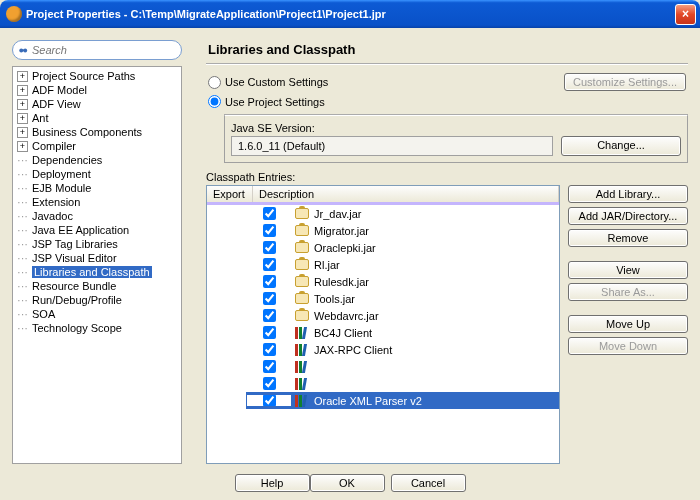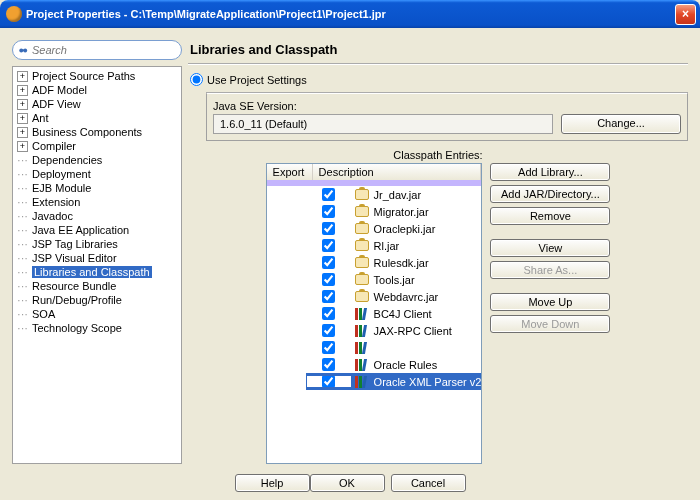--- a/index.html
+++ b/index.html
@@ -2,43 +2,43 @@
 <html><head>
 <meta charset="utf-8">
 <style>
 * { box-sizing: border-box; margin: 0; padding: 0; font-family: Tahoma, sans-serif; font-size: 11px; }
 body { background: #ece9d8; width: 700px; height: 500px; overflow: hidden; }
 .titlebar { height: 28px; background: linear-gradient(to bottom, #3a93ff 0%, #0d5ad4 10%, #0951c8 90%, #0842a8 100%); display: flex; align-items: center; padding: 0 4px 0 6px; color: #fff; border-radius: 8px 8px 0 0; }
 .titlebar .icon { width: 16px; height: 16px; background: #f0a030; border-radius: 50%; margin-right: 4px; box-shadow: inset -2px -2px 2px rgba(0,0,0,0.3); }
 .titlebar .title { font-weight: bold; flex: 1; white-space: nowrap; overflow: hidden; }
 .titlebar .close { width: 21px; height: 21px; background: linear-gradient(to bottom, #f69d80, #e24727 50%, #c8341b); border: 1px solid #fff; border-radius: 3px; color: #fff; font-weight: bold; text-align: center; line-height: 19px; font-size: 12px; cursor: pointer; }
 .content { padding: 12px 12px 8px 12px; height: calc(100% - 28px); display: flex; flex-direction: column; }
-.main { flex: 1; display: flex; gap: 6px; min-height: 0; }
+.main { flex: 1; display: flex; gap: 24px; min-height: 0; }
 .left { width: 170px; display: flex; flex-direction: column; }
 .search { border: 1px solid #7a9ed1; background: #fff; border-radius: 14px; padding: 3px 6px; display: flex; align-items: center; gap: 4px; margin-bottom: 6px; }
 .search input { border: none; outline: none; flex: 1; color: #888; font-style: italic; }
 .bino { width: 16px; height: 12px; }
 .tree { flex: 1; border: 1px solid #a0a0a0; background: #fff; overflow: auto; padding: 2px 0; }
 .tree-item { display: flex; align-items: center; padding: 1px 4px; cursor: pointer; white-space: nowrap; }
 .tree-item.selected .label { background: #316ac5; color: #fff; padding: 0 2px; }
 .tree-item .tog { width: 11px; height: 11px; border: 1px solid #919191; margin-right: 4px; display: flex; align-items: center; justify-content: center; font-size: 9px; line-height: 1; color: #000; background: #fff; }
 .right { flex: 1; display: flex; flex-direction: column; min-width: 0; }
 .right h2 { font-size: 13px; font-weight: bold; padding: 2px 0 6px 2px; border-bottom: 2px groove #fff; margin-bottom: 6px; }
 .settings-row { display: flex; align-items: center; padding: 2px; gap: 16px; }
 .radio { display: flex; align-items: center; gap: 4px; }
 .radio input { margin: 0; }
 .btn { background: linear-gradient(to bottom, #fdfdfd, #ece9d8); border: 1px solid #707070; border-radius: 3px; padding: 2px 8px; min-width: 110px; text-align: center; cursor: pointer; box-shadow: 0 0 0 1px #fff inset; }
 .btn.disabled { color: #9a9a9a; }
 .javase { border: 1px solid #a0a0a0; border-top: 2px groove #fff; padding: 6px 6px 6px 6px; margin-top: 4px; margin-left: 18px; }
 .version-row { display: flex; gap: 8px; margin-top: 2px; }
 .version-field { flex: 1; border: 1px solid #a0a0a0; background: #f4f3ee; padding: 3px 6px; }
-.classpath { flex: 1; display: flex; flex-direction: column; margin-top: 8px; min-height: 0; align-items: center; }
+.classpath { flex: 1; display: flex; flex-direction: column; margin-top: 8px; min-height: 0; }
 .classpath-body { flex: 1; display: flex; gap: 8px; min-height: 0; }
 .list-wrap { flex: 1; border: 1px solid #7f9db9; background: #fff; display: flex; flex-direction: column; min-height: 0; }
-.list-header { display: flex; border-bottom: 6px solid #c4b5fd; }
+.list-header { display: flex; border-bottom: 3px solid #c4b5fd; }
 .list-header div { padding: 2px 6px; background: linear-gradient(to bottom,#fdfdfd,#ece9d8); border-right: 1px solid #d4d0c8; }
 .list-header .col-export { width: 46px; }
 .list-header .col-desc { flex: 1; }
 .list-body { flex: 1; overflow: auto; }
 .row { display: flex; align-items: center; height: 17px; margin-left: 39px; }
 .row .cell-export { width: 46px; display: flex; justify-content: center; }
 .row .cell-icon { width: 20px; display: flex; justify-content: center; }
 .row .cell-desc { flex: 1; padding-left: 2px; }
 .row.selected { background: #316ac5; color: #fff; }
 .row.selected .cell-export { background: #fff; outline: 1px solid #316ac5; outline-offset: -1px; }
@@ -175,20 +175,28 @@
               <span style="color:#999">···</span>
             </div>
             <span class="label">Technology Scope</span>
           </div>
         </div>
     </div>
     <div class="right">
       <h2>Libraries and Classpath</h2>
       <div class="settings-row">
         <label class="radio">
+            <input type="radio" name="s" style="">
+            <span>Use Custom Settings</span>
+          </label>
+        <div style="flex:1"></div>
+        <div class="btn disabled">Customize Settings...</div>
+      </div>
+      <div class="settings-row">
+        <label class="radio">
             <input type="radio" name="s" checked="" style="">
             <span>Use Project Settings</span>
           </label>
       </div>
       <div class="javase">
         <div>Java SE Version:</div>
         <div class="version-row">
           <div class="version-field">1.6.0_11 (Default)</div>
           <div class="btn" style="min-width:120px">Change...</div>
         </div>
@@ -307,21 +315,20 @@
                   <div class="cell-export">
                     <input type="checkbox" checked="" style="">
                   </div>
                   <div class="cell-icon">
                     <div class="lib-icon">
                       <span class="b1"></span>
                       <span class="b2"></span>
                       <span class="b3"></span>
                     </div>
                   </div>
-                  <div class="cell-desc">Oracle Rules</div>
                 </div>
                 <div class="row selected">
                   <div class="cell-export">
                     <input type="checkbox" checked="" style="">
                   </div>
                   <div class="cell-icon">
                     <div class="lib-icon">
                       <span class="b1"></span>
                       <span class="b2"></span>
                       <span class="b3"></span>

